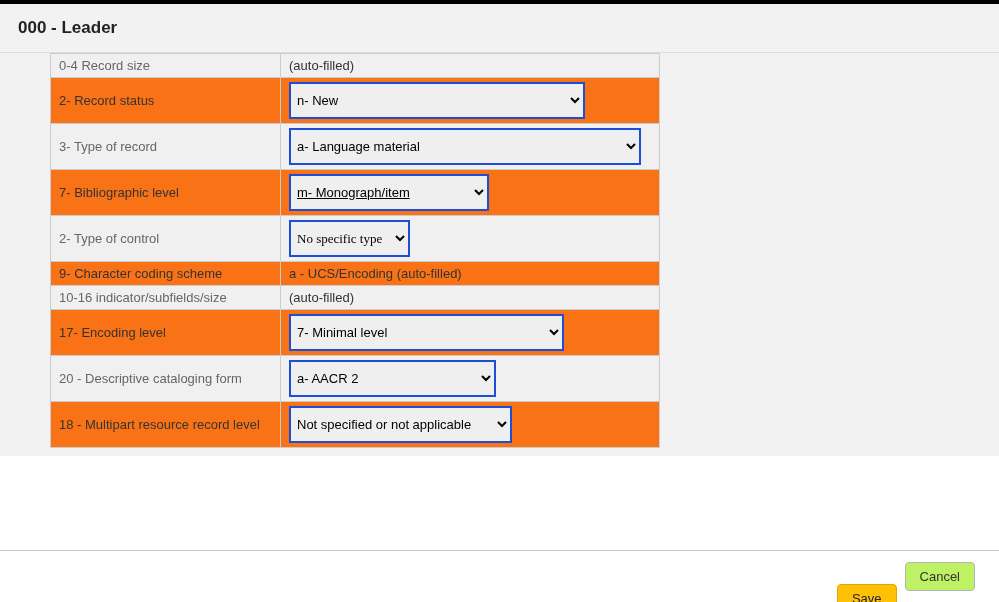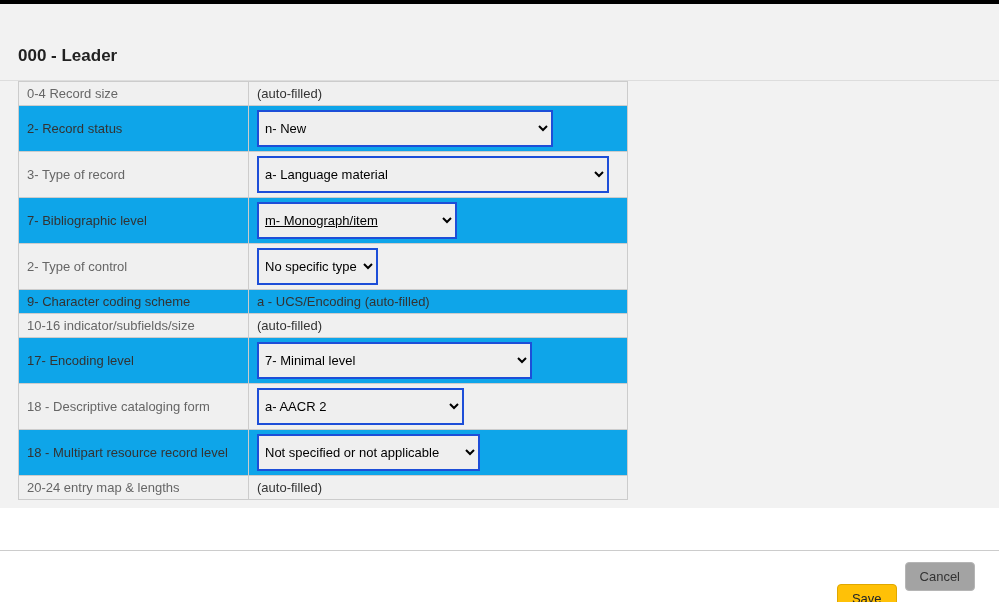--- a/index.html
+++ b/index.html
@@ -19,31 +19,31 @@
     }
     .header-section {
       background: #f2f2f2;
       padding: 14px 18px 14px 18px;
       border-bottom: 1px solid #ddd;
     }
     .page-title {
       font-size: 17px;
       font-weight: bold;
       color: #222;
-      margin-top: 28px;
     }
     .content-area {
       padding: 0 18px;
       background: #f2f2f2;
       min-height: 0;
     }
     table.form-table {
       width: 610px;
       border-collapse: collapse;
-      background: #0ea5e9;
+      background: #f97316;
+      margin-left: 32px;
     }
     table.form-table tr {
       border: 1px solid #ccc;
     }
     table.form-table td {
       padding: 4px 8px;
       vertical-align: middle;
       font-size: 13px;
     }
     table.form-table td.label-cell {
@@ -64,21 +64,21 @@
       font-family: Arial, Helvetica, sans-serif;
       font-size: 13px;
       padding: 1px 2px;
       border: 2px solid #1d4ed8;
       background: #efefef;
       height: 37px;
     }
     .sel-recstatus { width: 296px; }
     .sel-typeof { width: 352px; }
     .sel-biblevel { width: 200px; text-decoration: underline; }
-    .sel-typectrl { width: 121px; }
+    .sel-typectrl { width: 121px; font-family: Liberation Serif, serif; }
     .sel-enclevel { width: 275px; }
     .sel-descform { width: 207px; }
     .sel-multipart { width: 223px; }
     .spacer-after-table {
       background: #f2f2f2;
       height: 8px;
     }
     .below-area {
       background: #fff;
       height: 226px;
@@ -105,21 +105,21 @@
       border: 1px solid #ccc;
       background: #fff;
     }
     .btn-primary {
       background: #ffc107;
       border: 1px solid #e0a800;
       color: #212529;
       margin-top: 43px;
     }
     .btn-secondary {
-      background: #a3a3a3;
+      background: #bef264;
       border: 1px solid #b5b5b5;
       color: #333;
     }
   </style>
 </head>
 <body>
 
 <div class="top-bar"></div>
 
 <div class="header-section">
@@ -155,30 +155,26 @@
         </tr>
         <tr class="alt">
           <td class="label-cell">10-16 indicator/subfields/size</td>
           <td class="value-cell"><span>(auto-filled)</span></td>
         </tr>
         <tr>
           <td class="label-cell">17- Encoding level</td>
           <td class="value-cell"><select class="sel-enclevel"><option>7- Minimal level</option></select></td>
         </tr>
         <tr class="alt">
-          <td class="label-cell">18 - Descriptive cataloging form</td>
+          <td class="label-cell">20 - Descriptive cataloging form</td>
           <td class="value-cell"><select class="sel-descform"><option>a- AACR 2</option></select></td>
         </tr>
         <tr>
           <td class="label-cell">18 - Multipart resource record level</td>
           <td class="value-cell"><select class="sel-multipart"><option>Not specified or not applicable</option></select></td>
-        </tr>
-        <tr class="alt">
-          <td class="label-cell">20-24 entry map &amp; lengths</td>
-          <td class="value-cell"><span>(auto-filled)</span></td>
         </tr>
       </tbody>
   </table>
   <div class="spacer-after-table"></div>
 </div>
 
 <div class="below-area"></div>
 
 <div class="footer">
   <button class="btn btn-primary">Save</button>

